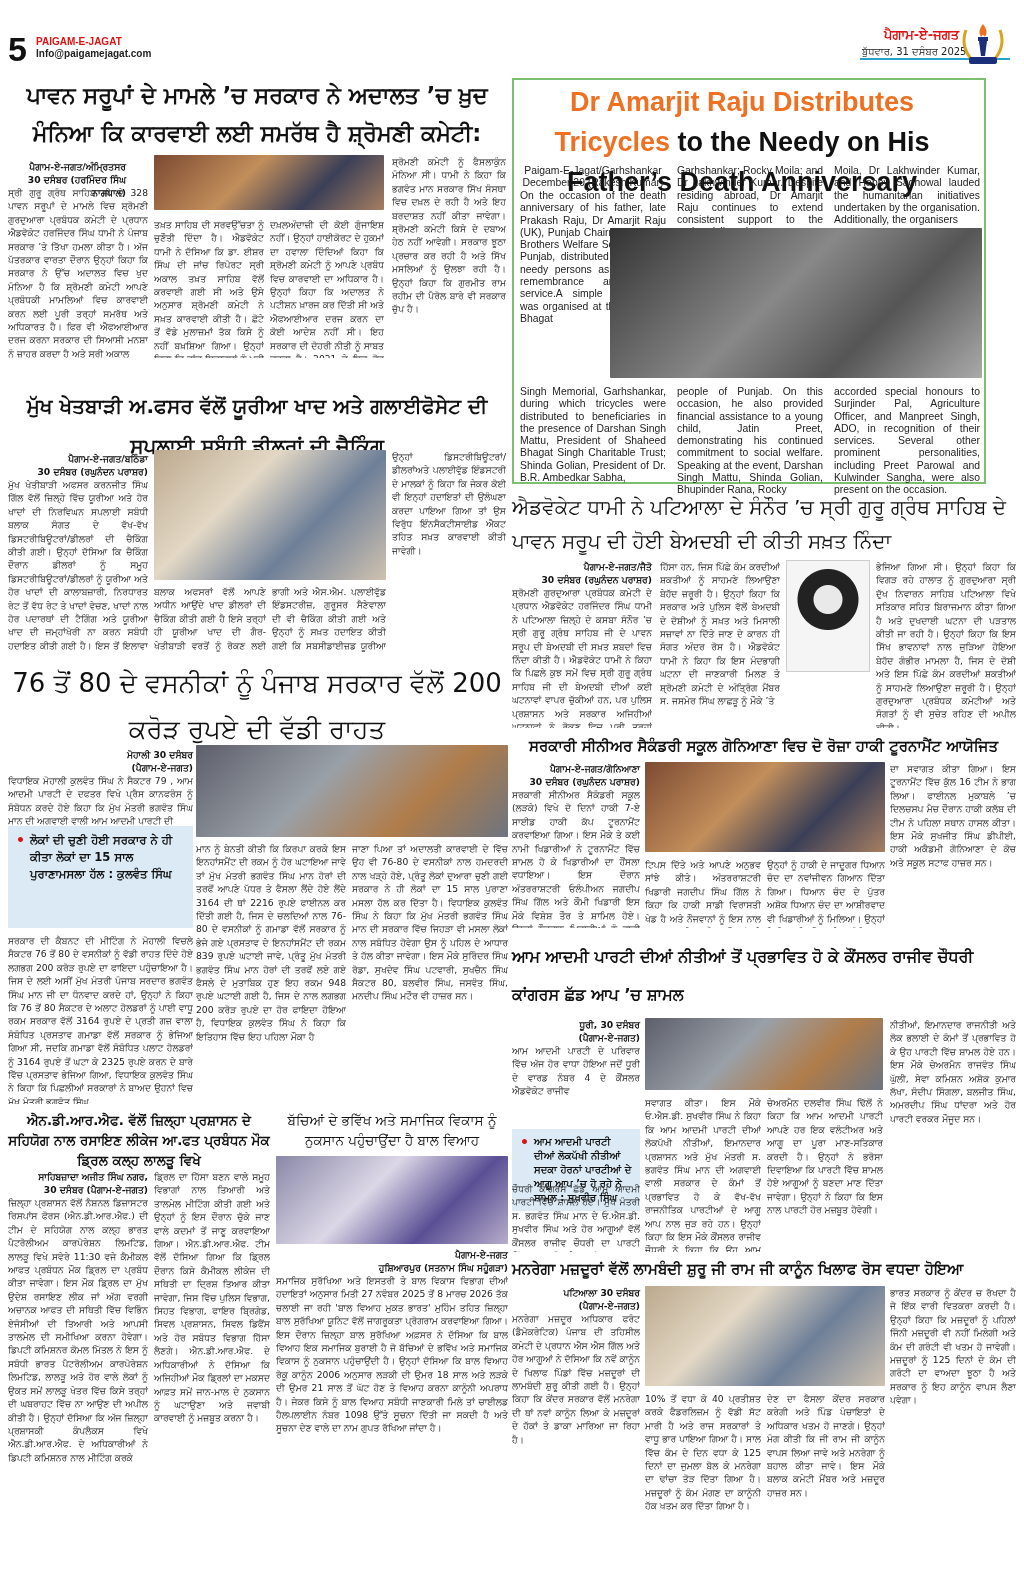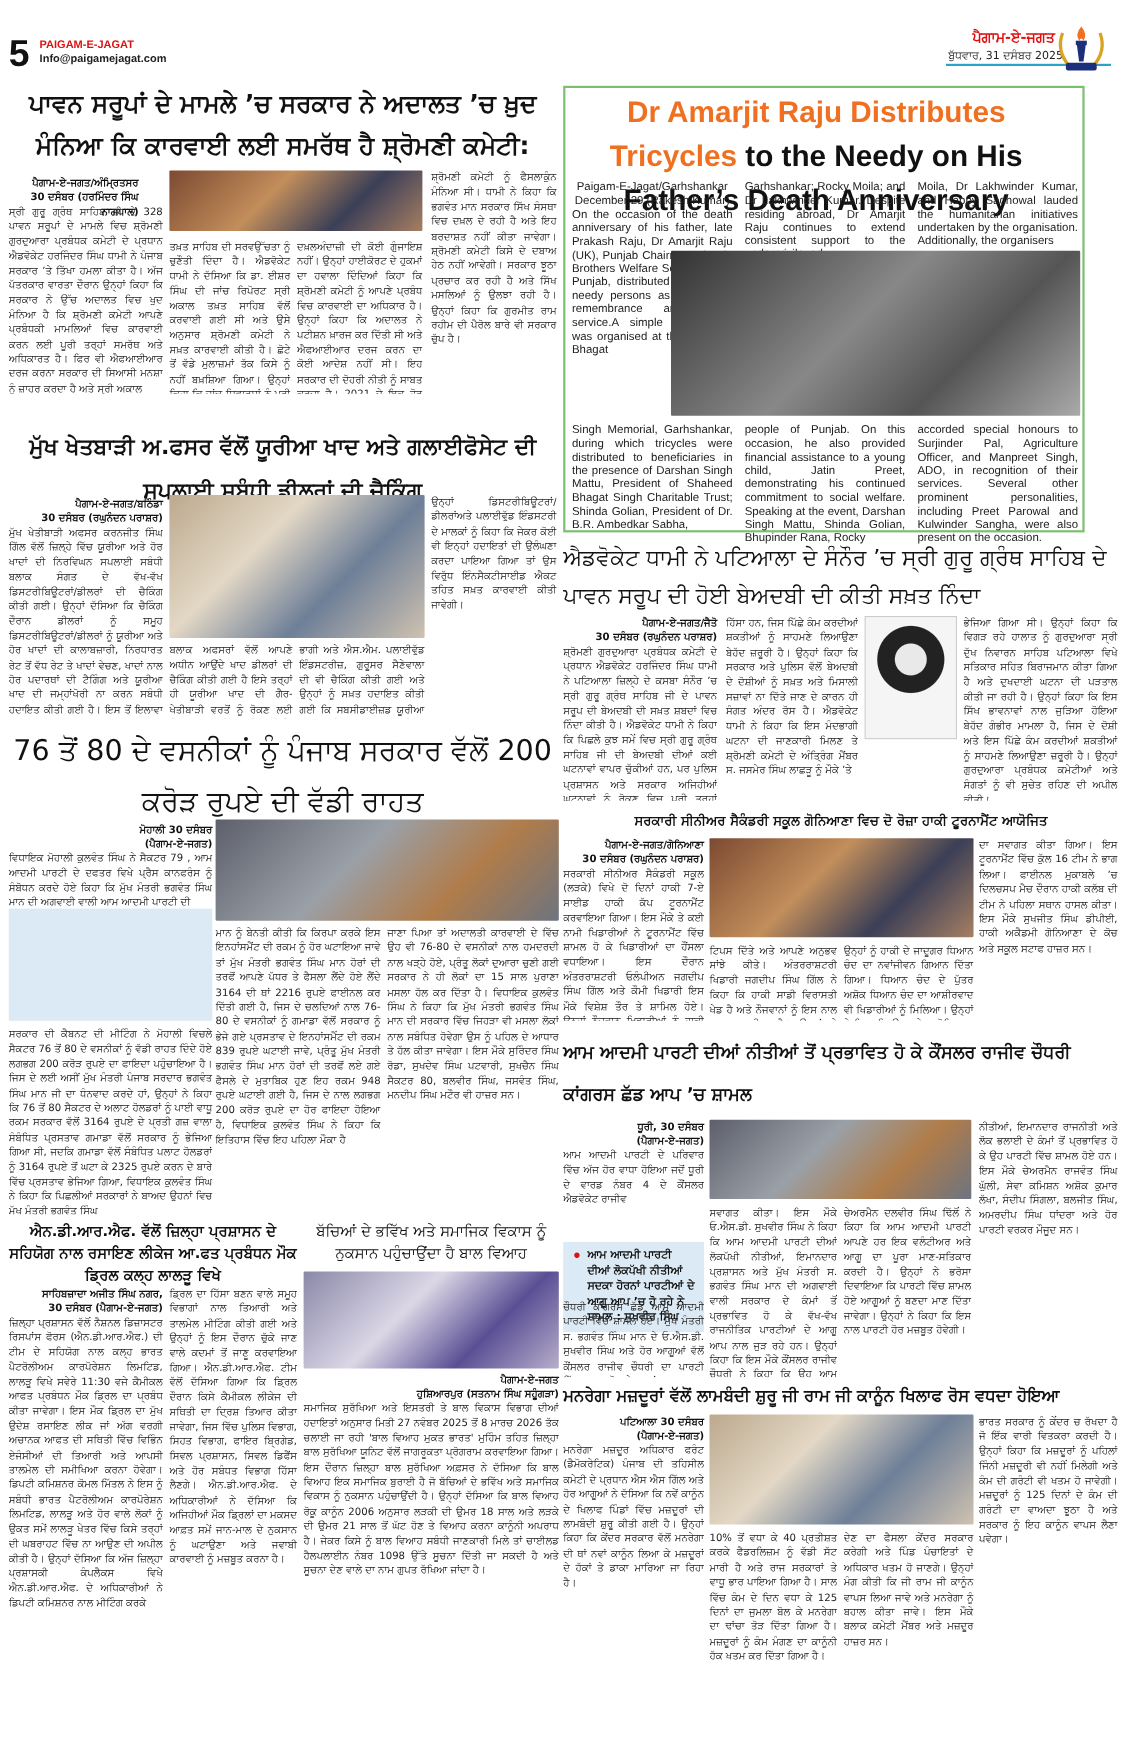--- a/index.html
+++ b/index.html
@@ -81,20 +81,21 @@
 </section>
 
 <section>
   <h2 class="abs hl" style="left:8px;top:660px;width:498px;font-size:26px;line-height:46px;font-weight:normal">76 ਤੋਂ 80 ਦੇ ਵਸਨੀਕਾਂ ਨੂੰ ਪੰਜਾਬ ਸਰਕਾਰ ਵੱਲੋਂ 200 ਕਰੋੜ ਰੁਪਏ ਦੀ ਵੱਡੀ ਰਾਹਤ</h2>
   <div class="abs dateline" style="left:8px;top:748px;width:185px">
     <div>ਮੋਹਾਲੀ 30 ਦਸੰਬਰ</div>
     <div>(ਪੈਗਾਮ-ਏ-ਜਗਤ)</div>
   </div>
   <p class="abs body" style="left:8px;top:774px;width:185px;height:68px">ਵਿਧਾਇਕ ਮੋਹਾਲੀ ਕੁਲਵੰਤ ਸਿੰਘ ਨੇ ਸੈਕਟਰ 79 , ਆਮ ਆਦਮੀ ਪਾਰਟੀ ਦੇ ਦਫਤਰ ਵਿਖੇ ਪ੍ਰੈਸ ਕਾਨਫਰੰਸ ਨੂੰ ਸੰਬੋਧਨ ਕਰਦੇ ਹੋਏ ਕਿਹਾ ਕਿ ਮੁੱਖ ਮੰਤਰੀ ਭਗਵੰਤ ਸਿੰਘ ਮਾਨ ਦੀ ਅਗਵਾਈ ਵਾਲੀ ਆਮ ਆਦਮੀ ਪਾਰਟੀ ਦੀ</p>
   <ul class="abs hl-box" style="left:8px;top:826px;width:185px;height:102px;font-size:0">
+    <li>ਲੋਕਾਂ ਦੀ ਚੁਣੀ ਹੋਈ ਸਰਕਾਰ ਨੇ ਹੀ ਕੀਤਾ ਲੋਕਾਂ ਦਾ 15 ਸਾਲ ਪੁਰਾਣਾਮਸਲਾ ਹੱਲ : ਕੁਲਵੰਤ ਸਿੰਘ</li>
   </ul>
   <p class="abs body" style="left:8px;top:934px;width:185px;height:170px">ਸਰਕਾਰ ਦੀ ਕੈਬਨਟ ਦੀ ਮੀਟਿੰਗ ਨੇ ਮੋਹਾਲੀ ਵਿਚਲੇ ਸੈਕਟਰ 76 ਤੋਂ 80 ਦੇ ਵਸਨੀਕਾਂ ਨੂੰ ਵੱਡੀ ਰਾਹਤ ਦਿੰਦੇ ਹੋਏ ਲਗਭਗ 200 ਕਰੋੜ ਰੁਪਏ ਦਾ ਫਾਇਦਾ ਪਹੁੰਚਾਇਆ ਹੈ। ਜਿਸ ਦੇ ਲਈ ਅਸੀਂ ਮੁੱਖ ਮੰਤਰੀ ਪੰਜਾਬ ਸਰਦਾਰ ਭਗਵੰਤ ਸਿੰਘ ਮਾਨ ਜੀ ਦਾ ਧੰਨਵਾਦ ਕਰਦੇ ਹਾਂ, ਉਨ੍ਹਾਂ ਨੇ ਕਿਹਾ ਕਿ 76 ਤੋਂ 80 ਸੈਕਟਰ ਦੇ ਅਲਾਟ ਹੋਲਡਰਾਂ ਨੂੰ ਪਾਈ ਵਾਧੂ ਰਕਮ ਸਰਕਾਰ ਵੱਲੋਂ 3164 ਰੁਪਏ ਦੇ ਪ੍ਰਤੀ ਗਜ਼ ਵਾਲਾ ਸੰਬੰਧਿਤ ਪ੍ਰਸਤਾਵ ਗਮਾਡਾ ਵੱਲੋਂ ਸਰਕਾਰ ਨੂੰ ਭੇਜਿਆ ਗਿਆ ਸੀ, ਜਦਕਿ ਗਮਾਡਾ ਵੱਲੋਂ ਸੰਬੰਧਿਤ ਪਲਾਟ ਹੋਲਡਰਾਂ ਨੂੰ 3164 ਰੁਪਏ ਤੋਂ ਘਟਾ ਕੇ 2325 ਰੁਪਏ ਕਰਨ ਦੇ ਬਾਰੇ ਵਿੱਚ ਪ੍ਰਸਤਾਵ ਭੇਜਿਆ ਗਿਆ, ਵਿਧਾਇਕ ਕੁਲਵੰਤ ਸਿੰਘ ਨੇ ਕਿਹਾ ਕਿ ਪਿਛਲੀਆਂ ਸਰਕਾਰਾਂ ਨੇ ਬਾਅਦ ਉਹਨਾਂ ਵਿਚ ਮੁੱਖ ਮੰਤਰੀ ਭਗਵੰਤ ਸਿੰਘ</p>
   <div class="abs photo p5" style="left:196px;top:745px;width:312px;height:92px"></div>
   <p class="abs body" style="left:196px;top:842px;width:150px;height:262px">ਮਾਨ ਨੂੰ ਬੇਨਤੀ ਕੀਤੀ ਕਿ ਕਿਰਪਾ ਕਰਕੇ ਇਸ ਇਨਹਾਂਸਮੈਂਟ ਦੀ ਰਕਮ ਨੂੰ ਹੋਰ ਘਟਾਇਆ ਜਾਵੇ ਤਾਂ ਮੁੱਖ ਮੰਤਰੀ ਭਗਵੰਤ ਸਿੰਘ ਮਾਨ ਹੋਰਾਂ ਦੀ ਤਰਫੋਂ ਆਪਣੇ ਪੱਧਰ ਤੇ ਫੈਸਲਾ ਲੈਂਦੇ ਹੋਏ ਲੈਂਦੇ 3164 ਦੀ ਥਾਂ 2216 ਰੁਪਏ ਫਾਈਨਲ ਕਰ ਦਿੱਤੀ ਗਈ ਹੈ, ਜਿਸ ਦੇ ਚਲਦਿਆਂ ਨਾਲ 76-80 ਦੇ ਵਸਨੀਕਾਂ ਨੂੰ ਗਮਾਡਾ ਵੱਲੋਂ ਸਰਕਾਰ ਨੂੰ ਭੇਜੇ ਗਏ ਪ੍ਰਸਤਾਵ ਦੇ ਇਨਹਾਂਸਮੈਂਟ ਦੀ ਰਕਮ 839 ਰੁਪਏ ਘਟਾਈ ਜਾਵੇ, ਪ੍ਰੰਤੂ ਮੁੱਖ ਮੰਤਰੀ ਭਗਵੰਤ ਸਿੰਘ ਮਾਨ ਹੋਰਾਂ ਦੀ ਤਰਫੋਂ ਲਏ ਗਏ ਫੈਸਲੇ ਦੇ ਮੁਤਾਬਿਕ ਹੁਣ ਇਹ ਰਕਮ 948 ਰੁਪਏ ਘਟਾਈ ਗਈ ਹੈ, ਜਿਸ ਦੇ ਨਾਲ ਲਗਭਗ 200 ਕਰੋੜ ਰੁਪਏ ਦਾ ਹੋਰ ਫਾਇਦਾ ਹੋਇਆ ਹੈ, ਵਿਧਾਇਕ ਕੁਲਵੰਤ ਸਿੰਘ ਨੇ ਕਿਹਾ ਕਿ ਇਤਿਹਾਸ ਵਿੱਚ ਇਹ ਪਹਿਲਾ ਮੌਕਾ ਹੈ</p>
   <p class="abs body" style="left:352px;top:842px;width:156px;height:262px">ਜਾਣਾ ਪਿਆ ਤਾਂ ਅਦਾਲਤੀ ਕਾਰਵਾਈ ਦੇ ਵਿੱਚ ਉਹ ਵੀ 76-80 ਦੇ ਵਸਨੀਕਾਂ ਨਾਲ ਹਮਦਰਦੀ ਨਾਲ ਖੜ੍ਹੇ ਹੋਏ, ਪ੍ਰੰਤੂ ਲੋਕਾਂ ਦੁਆਰਾ ਚੁਣੀ ਗਈ ਸਰਕਾਰ ਨੇ ਹੀ ਲੋਕਾਂ ਦਾ 15 ਸਾਲ ਪੁਰਾਣਾ ਮਸਲਾ ਹੱਲ ਕਰ ਦਿੱਤਾ ਹੈ। ਵਿਧਾਇਕ ਕੁਲਵੰਤ ਸਿੰਘ ਨੇ ਕਿਹਾ ਕਿ ਮੁੱਖ ਮੰਤਰੀ ਭਗਵੰਤ ਸਿੰਘ ਮਾਨ ਦੀ ਸਰਕਾਰ ਵਿੱਚ ਜਿਹੜਾ ਵੀ ਮਸਲਾ ਲੋਕਾਂ ਨਾਲ ਸਬੰਧਿਤ ਹੋਵੇਗਾ ਉਸ ਨੂੰ ਪਹਿਲ ਦੇ ਆਧਾਰ ਤੇ ਹੱਲ ਕੀਤਾ ਜਾਵੇਗਾ। ਇਸ ਮੌਕੇ ਸੁਰਿੰਦਰ ਸਿੰਘ ਰੋਡਾ, ਸੁਖਦੇਵ ਸਿੰਘ ਪਟਵਾਰੀ, ਸੁਖਚੈਨ ਸਿੰਘ ਸੈਕਟਰ 80, ਬਲਵੀਰ ਸਿੰਘ, ਜਸਵੰਤ ਸਿੰਘ, ਮਨਦੀਪ ਸਿੰਘ ਮਟੌਰ ਵੀ ਹਾਜ਼ਰ ਸਨ।</p>
 </section>
 
 <section>
   <h3 class="abs hl" style="left:8px;top:1110px;width:262px;font-size:13.5px;line-height:20px">ਐਨ.ਡੀ.ਆਰ.ਐਫ. ਵੱਲੋਂ ਜ਼ਿਲ੍ਹਾ ਪ੍ਰਸ਼ਾਸਨ ਦੇ ਸਹਿਯੋਗ ਨਾਲ ਰਸਾਇਣ ਲੀਕੇਜ ਆ.ਫਤ ਪ੍ਰਬੰਧਨ ਮੌਕ ਡ੍ਰਿਲ ਕਲ੍ਹ ਲਾਲੜੂ ਵਿਖੇ</h3>
   <div class="abs dateline" style="left:8px;top:1170px;width:140px">
@@ -137,21 +138,21 @@
     <div>ਪੈਗਾਮ-ਏ-ਜਗਤ/ਜੈਤੋ</div>
     <div>30 ਦਸੰਬਰ (ਰਘੁਨੰਦਨ ਪਰਾਸ਼ਰ)</div>
   </div>
   <p class="abs body" style="left:512px;top:586px;width:140px;height:142px">ਸ਼੍ਰੋਮਣੀ ਗੁਰਦੁਆਰਾ ਪ੍ਰਬੰਧਕ ਕਮੇਟੀ ਦੇ ਪ੍ਰਧਾਨ ਐਡਵੋਕੇਟ ਹਰਜਿੰਦਰ ਸਿੰਘ ਧਾਮੀ ਨੇ ਪਟਿਆਲਾ ਜ਼ਿਲ੍ਹੇ ਦੇ ਕਸਬਾ ਸੰਨੌਰ ’ਚ ਸ੍ਰੀ ਗੁਰੂ ਗ੍ਰੰਥ ਸਾਹਿਬ ਜੀ ਦੇ ਪਾਵਨ ਸਰੂਪ ਦੀ ਬੇਅਦਬੀ ਦੀ ਸਖ਼ਤ ਸ਼ਬਦਾਂ ਵਿਚ ਨਿੰਦਾ ਕੀਤੀ ਹੈ। ਐਡਵੋਕੇਟ ਧਾਮੀ ਨੇ ਕਿਹਾ ਕਿ ਪਿਛਲੇ ਕੁਝ ਸਮੇਂ ਵਿਚ ਸ੍ਰੀ ਗੁਰੂ ਗ੍ਰੰਥ ਸਾਹਿਬ ਜੀ ਦੀ ਬੇਅਦਬੀ ਦੀਆਂ ਕਈ ਘਟਨਾਵਾਂ ਵਾਪਰ ਚੁੱਕੀਆਂ ਹਨ, ਪਰ ਪੁਲਿਸ ਪ੍ਰਸ਼ਾਸਨ ਅਤੇ ਸਰਕਾਰ ਅਜਿਹੀਆਂ ਘਟਨਾਵਾਂ ਨੂੰ ਰੋਕਣ ਵਿਚ ਪੂਰੀ ਤਰ੍ਹਾਂ ਅਸਫਲ ਰਹੀ ਹੈ।</p>
   <p class="abs body" style="left:660px;top:560px;width:120px;height:168px">ਹਿੱਸਾ ਹਨ, ਜਿਸ ਪਿੱਛੇ ਕੰਮ ਕਰਦੀਆਂ ਸ਼ਕਤੀਆਂ ਨੂੰ ਸਾਹਮਣੇ ਲਿਆਉਣਾ ਬੇਹੱਦ ਜ਼ਰੂਰੀ ਹੈ। ਉਨ੍ਹਾਂ ਕਿਹਾ ਕਿ ਸਰਕਾਰ ਅਤੇ ਪੁਲਿਸ ਵੱਲੋਂ ਬੇਅਦਬੀ ਦੇ ਦੋਸ਼ੀਆਂ ਨੂੰ ਸਖ਼ਤ ਅਤੇ ਮਿਸਾਲੀ ਸਜ਼ਾਵਾਂ ਨਾ ਦਿੱਤੇ ਜਾਣ ਦੇ ਕਾਰਨ ਹੀ ਸੰਗਤ ਅੰਦਰ ਰੋਸ ਹੈ। ਐਡਵੋਕੇਟ ਧਾਮੀ ਨੇ ਕਿਹਾ ਕਿ ਇਸ ਮੰਦਭਾਗੀ ਘਟਨਾ ਦੀ ਜਾਣਕਾਰੀ ਮਿਲਣ ਤੇ ਸ਼੍ਰੋਮਣੀ ਕਮੇਟੀ ਦੇ ਅੰਤ੍ਰਿੰਗ ਮੈਂਬਰ ਸ. ਜਸਮੇਰ ਸਿੰਘ ਲਾਛੜੂ ਨੂੰ ਮੌਕੇ ’ਤੇ</p>
   <div class="abs portrait" style="left:786px;top:560px;width:84px;height:112px"></div>
   <p class="abs body" style="left:876px;top:560px;width:140px;height:168px">ਭੇਜਿਆ ਗਿਆ ਸੀ। ਉਨ੍ਹਾਂ ਕਿਹਾ ਕਿ ਵਿਗੜ ਰਹੇ ਹਾਲਾਤ ਨੂੰ ਗੁਰਦੁਆਰਾ ਸ੍ਰੀ ਦੁੱਖ ਨਿਵਾਰਨ ਸਾਹਿਬ ਪਟਿਆਲਾ ਵਿਖੇ ਸਤਿਕਾਰ ਸਹਿਤ ਬਿਰਾਜਮਾਨ ਕੀਤਾ ਗਿਆ ਹੈ ਅਤੇ ਦੁਖਦਾਈ ਘਟਨਾ ਦੀ ਪੜਤਾਲ ਕੀਤੀ ਜਾ ਰਹੀ ਹੈ। ਉਨ੍ਹਾਂ ਕਿਹਾ ਕਿ ਇਸ ਸਿੱਖ ਭਾਵਨਾਵਾਂ ਨਾਲ ਜੁੜਿਆ ਹੋਇਆ ਬੇਹੱਦ ਗੰਭੀਰ ਮਾਮਲਾ ਹੈ, ਜਿਸ ਦੇ ਦੋਸ਼ੀ ਅਤੇ ਇਸ ਪਿੱਛੇ ਕੰਮ ਕਰਦੀਆਂ ਸ਼ਕਤੀਆਂ ਨੂੰ ਸਾਹਮਣੇ ਲਿਆਉਣਾ ਜ਼ਰੂਰੀ ਹੈ। ਉਨ੍ਹਾਂ ਗੁਰਦੁਆਰਾ ਪ੍ਰਬੰਧਕ ਕਮੇਟੀਆਂ ਅਤੇ ਸੰਗਤਾਂ ਨੂੰ ਵੀ ਸੁਚੇਤ ਰਹਿਣ ਦੀ ਅਪੀਲ ਕੀਤੀ।</p>
 </section>
 
 <section>
-  <h2 class="abs hl" style="left:512px;top:735px;width:505px;font-size:12px;line-height:22px;text-align:center">ਸਰਕਾਰੀ ਸੀਨੀਅਰ ਸੈਕੰਡਰੀ ਸਕੂਲ ਗੋਨਿਆਣਾ ਵਿਚ ਦੋ ਰੋਜ਼ਾ ਹਾਕੀ ਟੂਰਨਾਮੈਂਟ ਆਯੋਜਿਤ</h2>
+  <h2 class="abs hl" style="left:493px;top:735px;width:505px;font-size:15px;line-height:22px;text-align:right">ਸਰਕਾਰੀ ਸੀਨੀਅਰ ਸੈਕੰਡਰੀ ਸਕੂਲ ਗੋਨਿਆਣਾ ਵਿਚ ਦੋ ਰੋਜ਼ਾ ਹਾਕੀ ਟੂਰਨਾਮੈਂਟ ਆਯੋਜਿਤ</h2>
   <div class="abs dateline" style="left:512px;top:762px;width:128px">
     <div>ਪੈਗਾਮ-ਏ-ਜਗਤ/ਗੋਨਿਆਣਾ</div>
     <div>30 ਦਸੰਬਰ (ਰਘੁਨੰਦਨ ਪਰਾਸ਼ਰ)</div>
   </div>
   <p class="abs body" style="left:512px;top:788px;width:128px;height:140px">ਸਰਕਾਰੀ ਸੀਨੀਅਰ ਸੈਕੰਡਰੀ ਸਕੂਲ (ਲੜਕੇ) ਵਿਖੇ ਦੋ ਦਿਨਾਂ ਹਾਕੀ 7-ਏ ਸਾਈਡ ਹਾਕੀ ਕੱਪ ਟੂਰਨਾਮੈਂਟ ਕਰਵਾਇਆ ਗਿਆ। ਇਸ ਮੌਕੇ ਤੇ ਕਈ ਨਾਮੀ ਖਿਡਾਰੀਆਂ ਨੇ ਟੂਰਨਾਮੈਂਟ ਵਿੱਚ ਸ਼ਾਮਲ ਹੋ ਕੇ ਖਿਡਾਰੀਆਂ ਦਾ ਹੌਂਸਲਾ ਵਧਾਇਆ। ਇਸ ਦੌਰਾਨ ਅੰਤਰਰਾਸ਼ਟਰੀ ਓਲੰਪੀਅਨ ਜਗਦੀਪ ਸਿੰਘ ਗਿੱਲ ਅਤੇ ਕੌਮੀ ਖਿਡਾਰੀ ਇਸ ਮੌਕੇ ਵਿਸ਼ੇਸ਼ ਤੌਰ ਤੇ ਸ਼ਾਮਿਲ ਹੋਏ। ਉਨ੍ਹਾਂ ਨੌਜਵਾਨ ਖਿਡਾਰੀਆਂ ਨੂੰ ਹਾਕੀ ਨਾਲ ਜੁੜ ਕੇ ਨਸ਼ਿਆਂ ਤੋਂ ਦੂਰ ਰਹਿਣ ਦੀ ਪ੍ਰੇਰਨਾ ਦਿੱਤੀ।</p>
   <div class="abs photo p3" style="left:645px;top:762px;width:240px;height:90px"></div>
   <p class="abs body" style="left:645px;top:858px;width:116px;height:70px">ਟਿਪਸ ਦਿੱਤੇ ਅਤੇ ਆਪਣੇ ਅਨੁਭਵ ਸਾਂਝੇ ਕੀਤੇ। ਅੰਤਰਰਾਸ਼ਟਰੀ ਖਿਡਾਰੀ ਜਗਦੀਪ ਸਿੰਘ ਗਿੱਲ ਨੇ ਕਿਹਾ ਕਿ ਹਾਕੀ ਸਾਡੀ ਵਿਰਾਸਤੀ ਖੇਡ ਹੈ ਅਤੇ ਨੌਜਵਾਨਾਂ ਨੂੰ ਇਸ ਨਾਲ ਜੁੜਨਾ ਚਾਹੀਦਾ ਹੈ। ਉਨ੍ਹਾਂ ਨੇ ਦੱਸਿਆ ਕਿ ਪਿਛਲੇ ਸਾਲ ਵੀ ਗੋਨਿਆਣਾ ਪਹੁੰਚਣ ਤੇ ਸ਼ਾਨਦਾਰ ਸਵਾਗਤ ਕੀਤਾ ਗਿਆ ਸੀ।</p>
   <p class="abs body" style="left:767px;top:858px;width:118px;height:70px">ਉਨ੍ਹਾਂ ਨੂੰ ਹਾਕੀ ਦੇ ਜਾਦੂਗਰ ਧਿਆਨ ਚੰਦ ਦਾ ਨਵਾਂਜੀਵਨ ਗਿਆਨ ਦਿੱਤਾ ਗਿਆ। ਧਿਆਨ ਚੰਦ ਦੇ ਪੁੱਤਰ ਅਸ਼ੋਕ ਧਿਆਨ ਚੰਦ ਦਾ ਆਸ਼ੀਰਵਾਦ ਵੀ ਖਿਡਾਰੀਆਂ ਨੂੰ ਮਿਲਿਆ। ਉਨ੍ਹਾਂ ਨੇ ਕਿਹਾ ਕਿ ਉਹ ਹਮੇਸ਼ਾ ਗੋਨਿਆਣਾ ਦੇ ਖਿਡਾਰੀਆਂ ਦੇ ਨਾਲ ਹਨ ਅਤੇ ਉਨ੍ਹਾਂ ਦੀ ਹਰ ਸੰਭਵ ਮਦਦ ਕਰਨਗੇ।</p>
   <p class="abs body" style="left:890px;top:762px;width:126px;height:166px">ਦਾ ਸਵਾਗਤ ਕੀਤਾ ਗਿਆ। ਇਸ ਟੂਰਨਾਮੈਂਟ ਵਿੱਚ ਕੁੱਲ 16 ਟੀਮ ਨੇ ਭਾਗ ਲਿਆ। ਫਾਈਨਲ ਮੁਕਾਬਲੇ ’ਚ ਦਿਲਚਸਪ ਮੈਚ ਦੌਰਾਨ ਹਾਕੀ ਕਲੱਬ ਦੀ ਟੀਮ ਨੇ ਪਹਿਲਾ ਸਥਾਨ ਹਾਸਲ ਕੀਤਾ। ਇਸ ਮੌਕੇ ਸੁਖਜੀਤ ਸਿੰਘ ਡੀਪੀਈ, ਹਾਕੀ ਅਕੈਡਮੀ ਗੋਨਿਆਣਾ ਦੇ ਕੋਚ ਅਤੇ ਸਕੂਲ ਸਟਾਫ ਹਾਜ਼ਰ ਸਨ।</p>
 </section>

